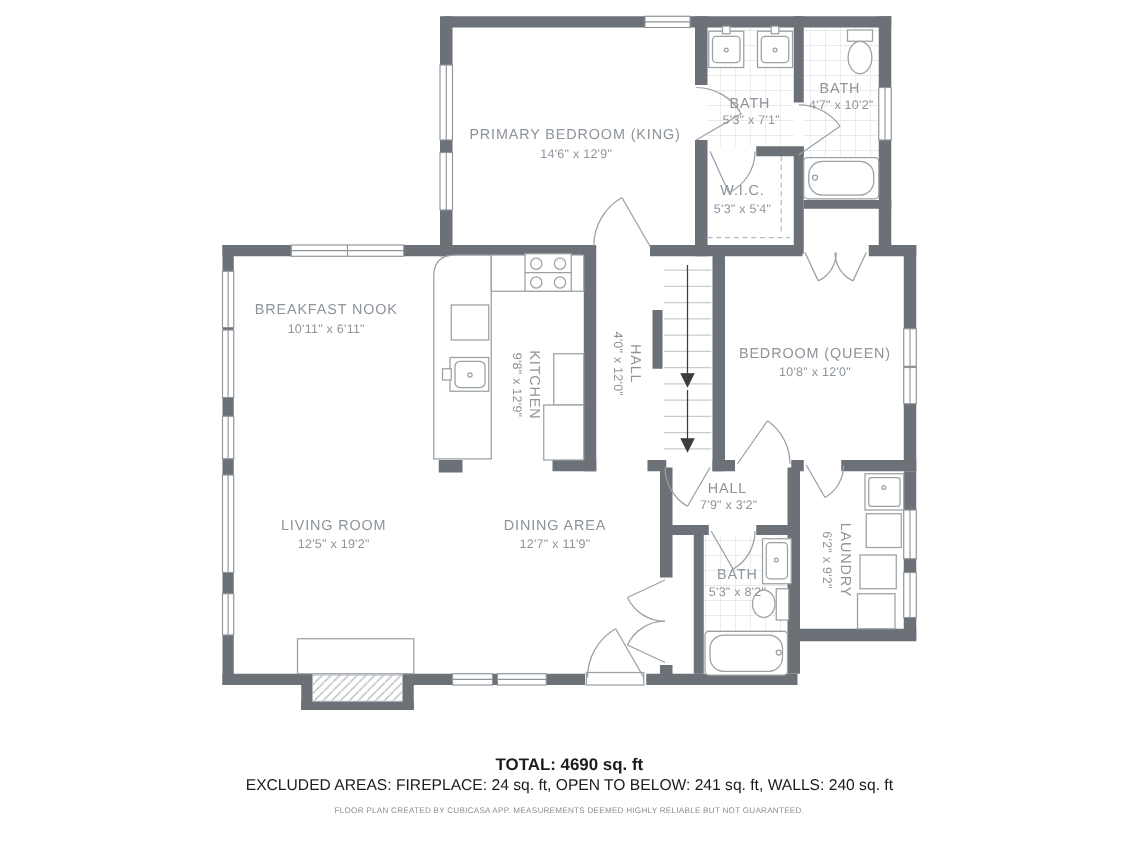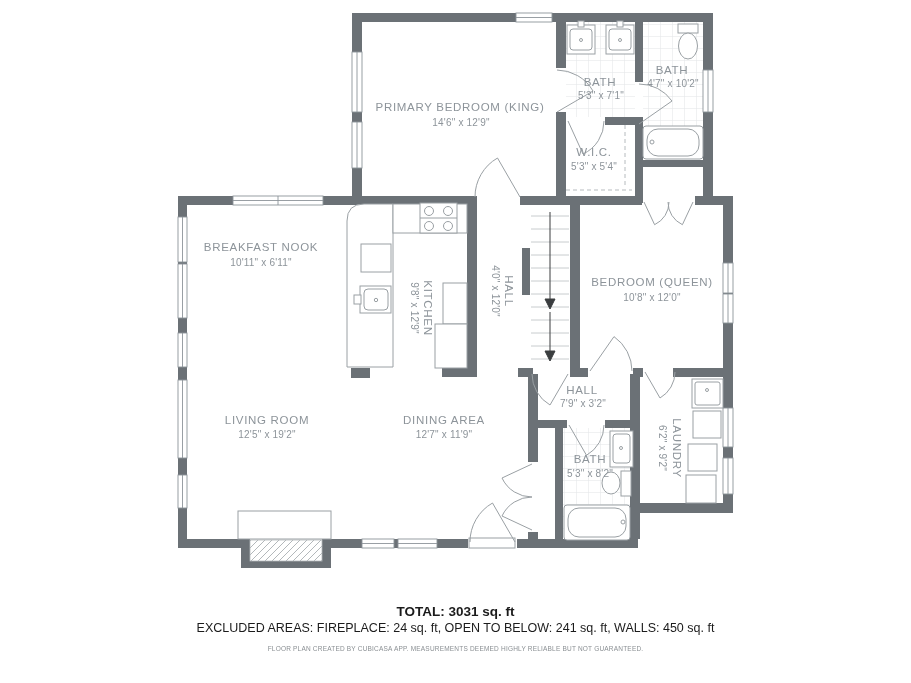--- a/index.html
+++ b/index.html
@@ -326,18 +326,18 @@
     <text class="room-name" x="582" y="394">HALL</text>
     <text class="room-dims" x="583" y="407">7'9" x 3'2"</text>
     <text class="room-name" x="590" y="463">BATH</text>
     <text class="room-dims" x="590" y="477">5'3" x 8'2"</text>
     <text class="room-name" x="677" y="448" dy="0.35em" transform="rotate(90 677 448)">LAUNDRY</text>
     <text class="room-dims" x="662" y="448" dy="0.35em" transform="rotate(90 662 448)">6'2" x 9'2"</text>
   </g>
 </svg>
 
 <div class="footer">
-  <div class="total">TOTAL: 3031 sq. ft</div>
-  <div class="excluded">EXCLUDED AREAS: FIREPLACE: 24 sq. ft, OPEN TO BELOW: 241 sq. ft, WALLS: 450 sq. ft</div>
+  <div class="total">TOTAL: 4690 sq. ft</div>
+  <div class="excluded">EXCLUDED AREAS: FIREPLACE: 24 sq. ft, OPEN TO BELOW: 241 sq. ft, WALLS: 240 sq. ft</div>
   <div class="disclaimer">FLOOR PLAN CREATED BY CUBICASA APP. MEASUREMENTS DEEMED HIGHLY RELIABLE BUT NOT GUARANTEED.</div>
 </div>
 
 </div>
 
 </body></html>

